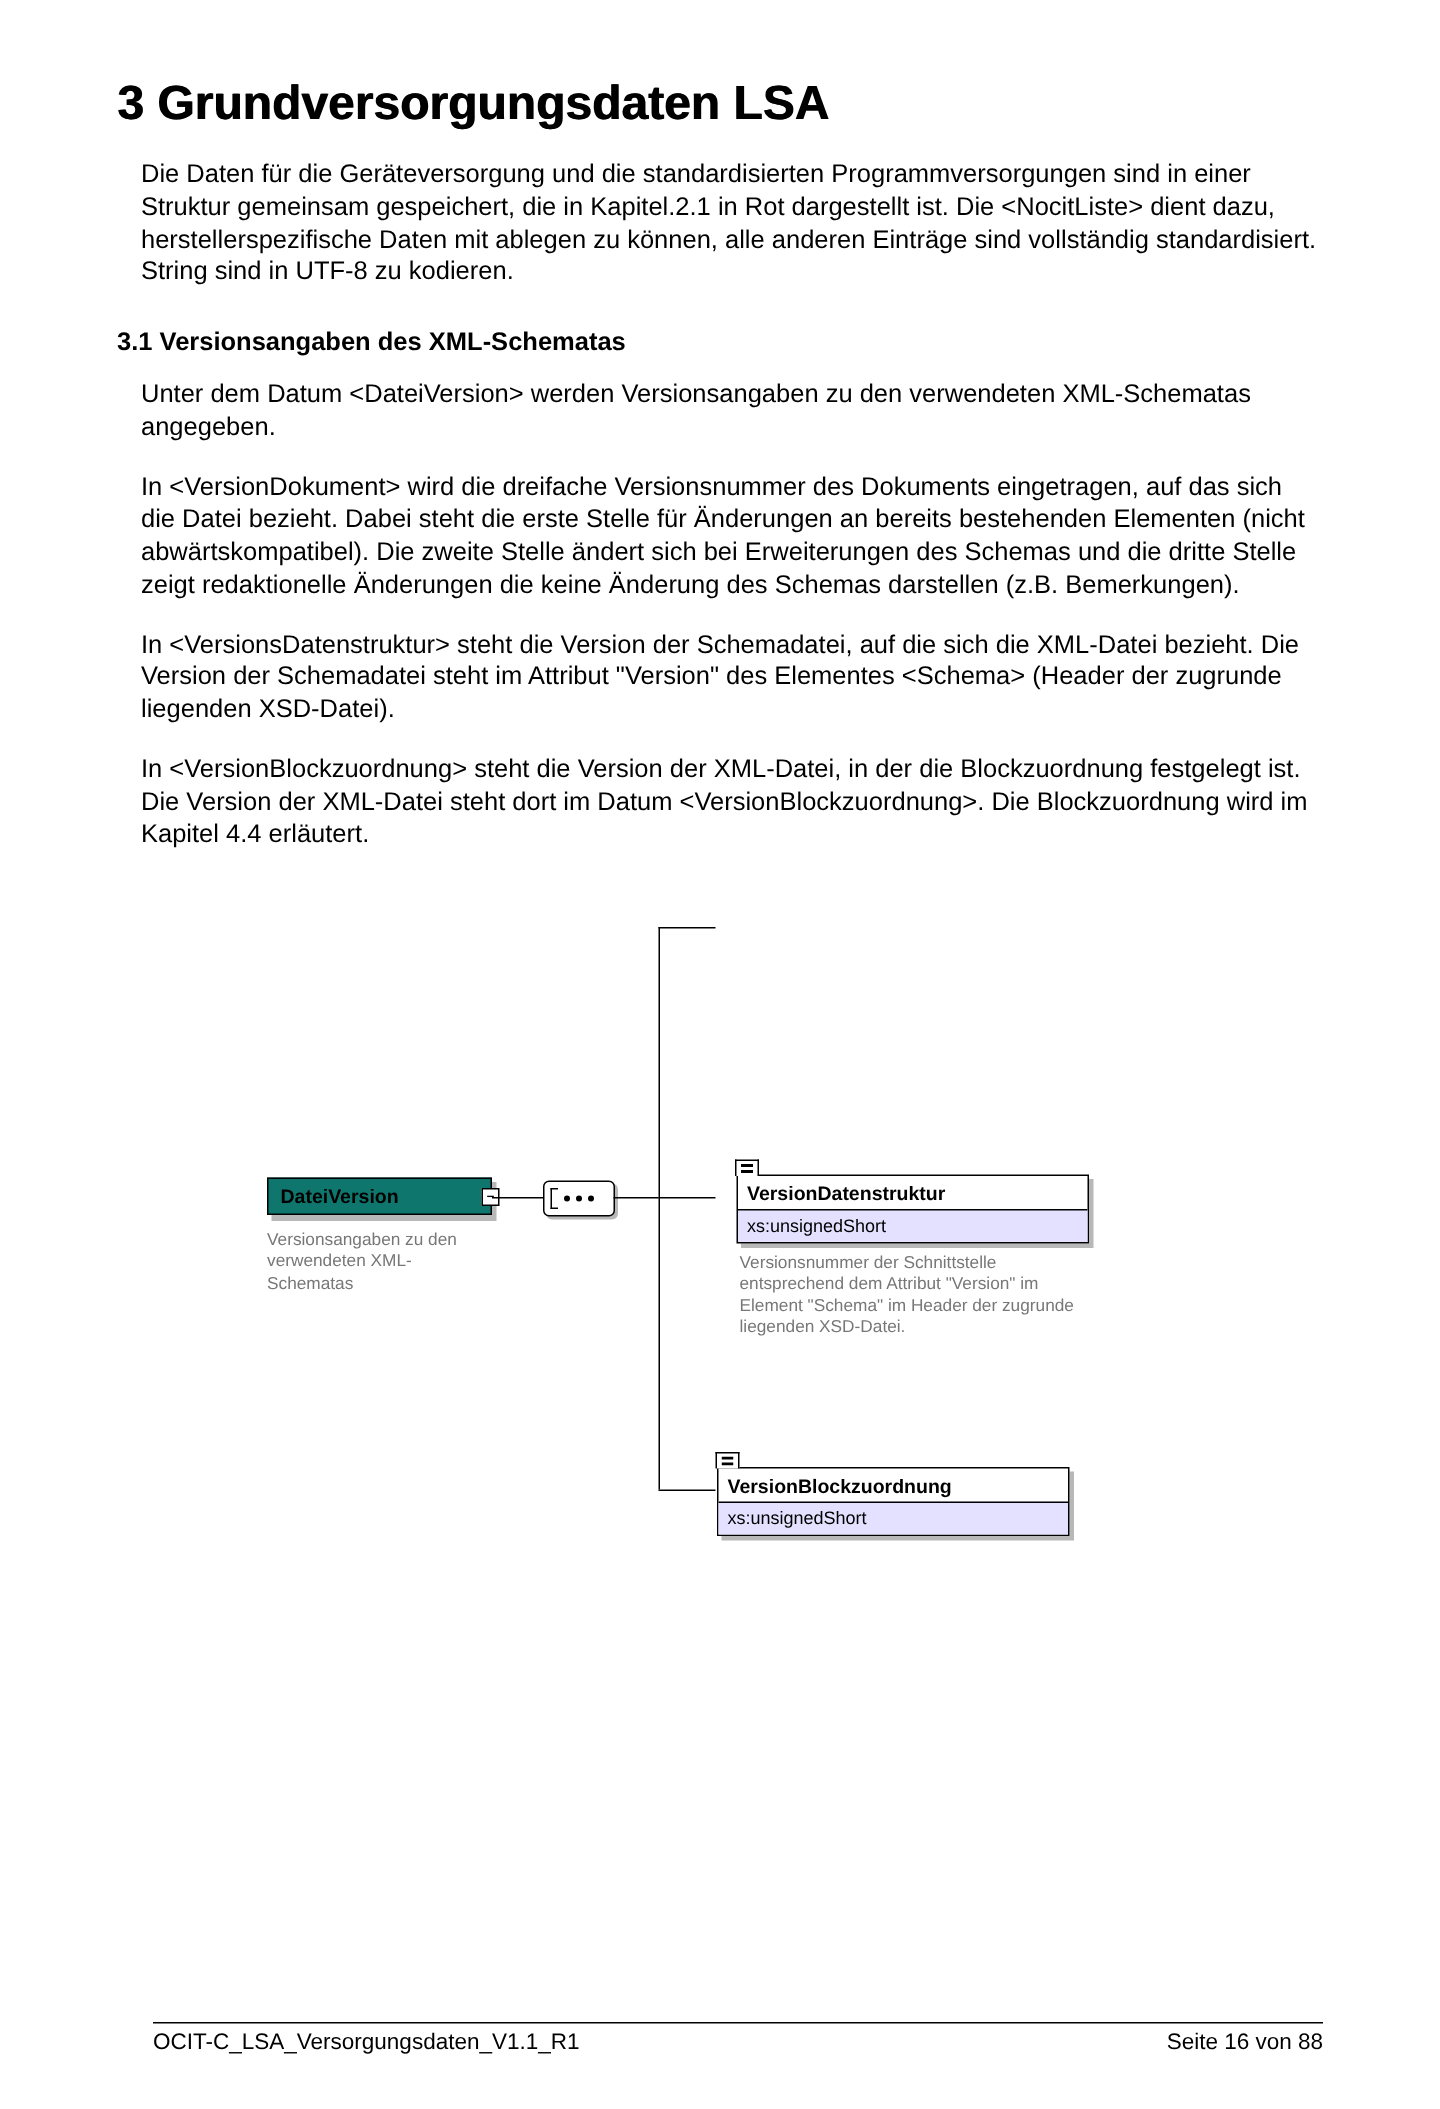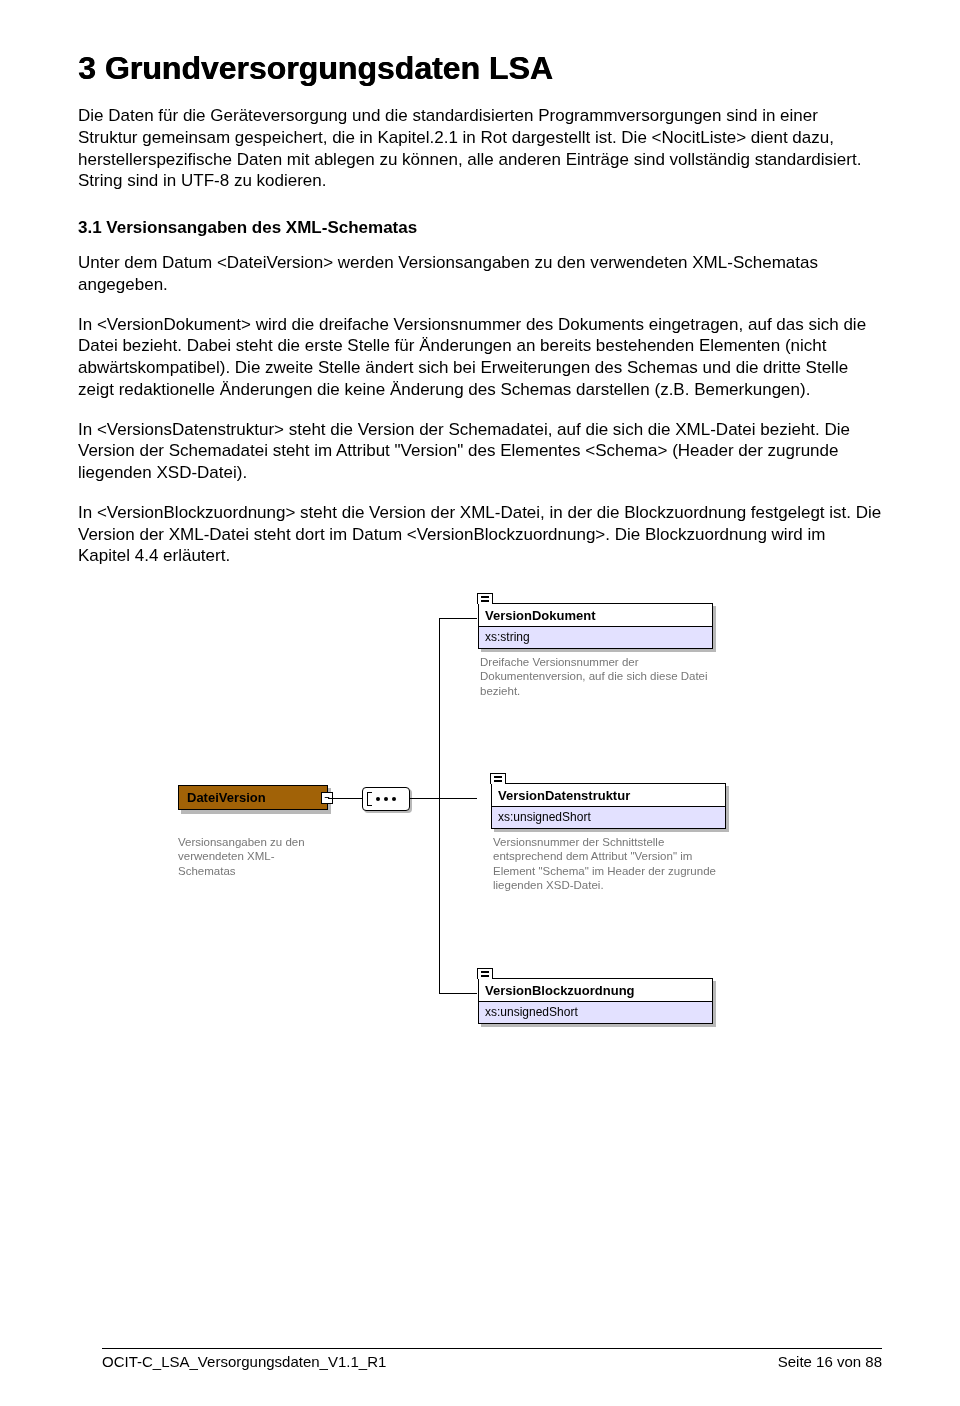--- a/index.html
+++ b/index.html
@@ -21,21 +21,21 @@
     text-shadow: 0.6px 0 0 #000;
   }
   h2.sub {
     font-size: 17px;
     font-weight: bold;
     margin: 26px 0 14px 0;
   }
   p.body {
     font-size: 17px;
     line-height: 1.28;
-    margin: 0 0 18px 0;
+    margin: 0 0 18px 16px;
     text-align: left;
   }
   .footer {
     position: absolute;
     left: 78px;
     right: 78px;
     bottom: 36px;
     border-top: 1px solid #000;
     padding-top: 4px;
     font-size: 15px;
@@ -52,21 +52,21 @@
     margin: 18px 0 0 100px;
     font-family: Verdana, Arial, sans-serif;
   }
   .dbox {
     position: absolute;
     box-sizing: border-box;
   }
   
   .parent-title {
     border: 1px solid #000;
-    background: #a16207;
+    background: #0f766e;
     padding: 4px 8px;
     font-size: 13px;
     font-weight: bold;
   }
   .parent-shadow {
     position: absolute;
     background: #b8b8b8;
     z-index: -1;
   }
   .parent-desc {
@@ -161,47 +161,34 @@
 <p class="body">In &lt;VersionBlockzuordnung&gt; steht die Version der XML-Datei, in der die Blockzuordnung festgelegt ist. Die Version der XML-Datei steht dort im Datum &lt;VersionBlockzuordnung&gt;. Die Blockzuordnung wird im Kapitel 4.4 erläutert.</p>
 
 <div class="diagram">
 
   <div class="dbox" style="left:0; top:200px; width:150px;">
     <div class="parent-shadow" style="left:3px; top:3px; width:150px; height:26px;"></div>
     <div class="parent-title" style="position:relative;">
       <span>DateiVersion</span>
       <span class="minus">–</span>
     </div>
-    <div class="parent-desc" style="margin-top:25px;">Versionsangaben zu den verwendeten XML-Schematas</div>
+    <div class="parent-desc" style="margin-top:10px;">Versionsangaben zu den verwendeten XML-Schematas</div>
   </div>
 
   <div class="line hline" style="left:150px; top:213px; width:34px;"></div>
   <div class="seq" style="left:184px; top:202px;">
     <span class="dot"></span>
       <span class="dot"></span>
       <span class="dot"></span>
   </div>
   <div class="line hline" style="left:231px; top:213px; width:30px;"></div>
 
   <div class="line vline" style="left:261px; top:33px; height:375px;"></div>
 
   <div class="line hline" style="left:261px; top:33px; width:38px;"></div>
-  <div class="elem" style="left:300px; top:18px;">
-    <div class="tab">
-        <svg viewBox="0 0 8 6">
-          <rect x="0" y="0" width="8" height="2"></rect>
-          <rect x="0" y="4" width="8" height="2"></rect>
-        </svg>
-      </div>
-    <div class="frame">
-      <div class="name">VersionDokument</div>
-      <div class="type">xs:string</div>
-    </div>
-    <div class="desc">Dreifache Versionsnummer der Dokumentenversion, auf die sich diese Datei bezieht.</div>
-  </div>
 
   <div class="line hline" style="left:261px; top:213px; width:38px;"></div>
   <div class="elem" style="left:313px; top:198px;">
     <div class="tab">
         <svg viewBox="0 0 8 6">
           <rect x="0" y="0" width="8" height="2"></rect>
           <rect x="0" y="4" width="8" height="2"></rect>
         </svg>
       </div>
     <div class="frame">

